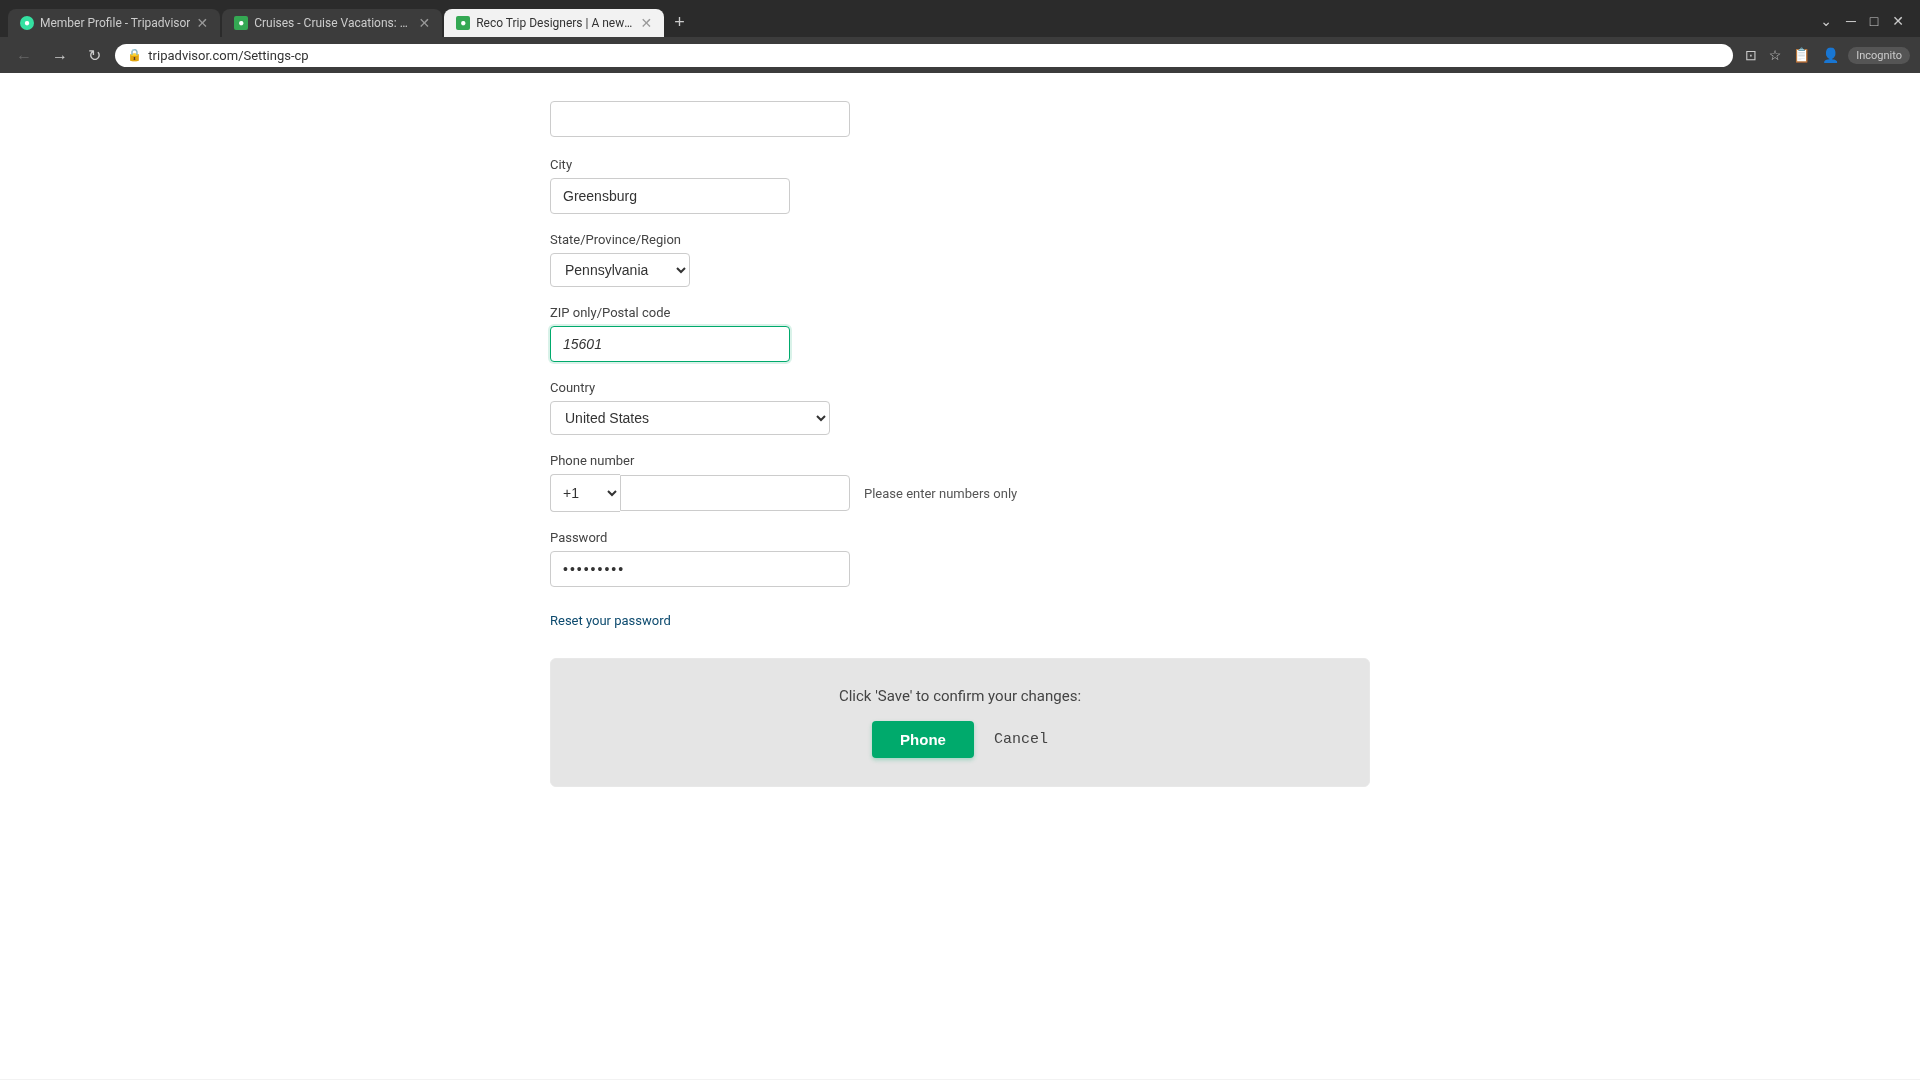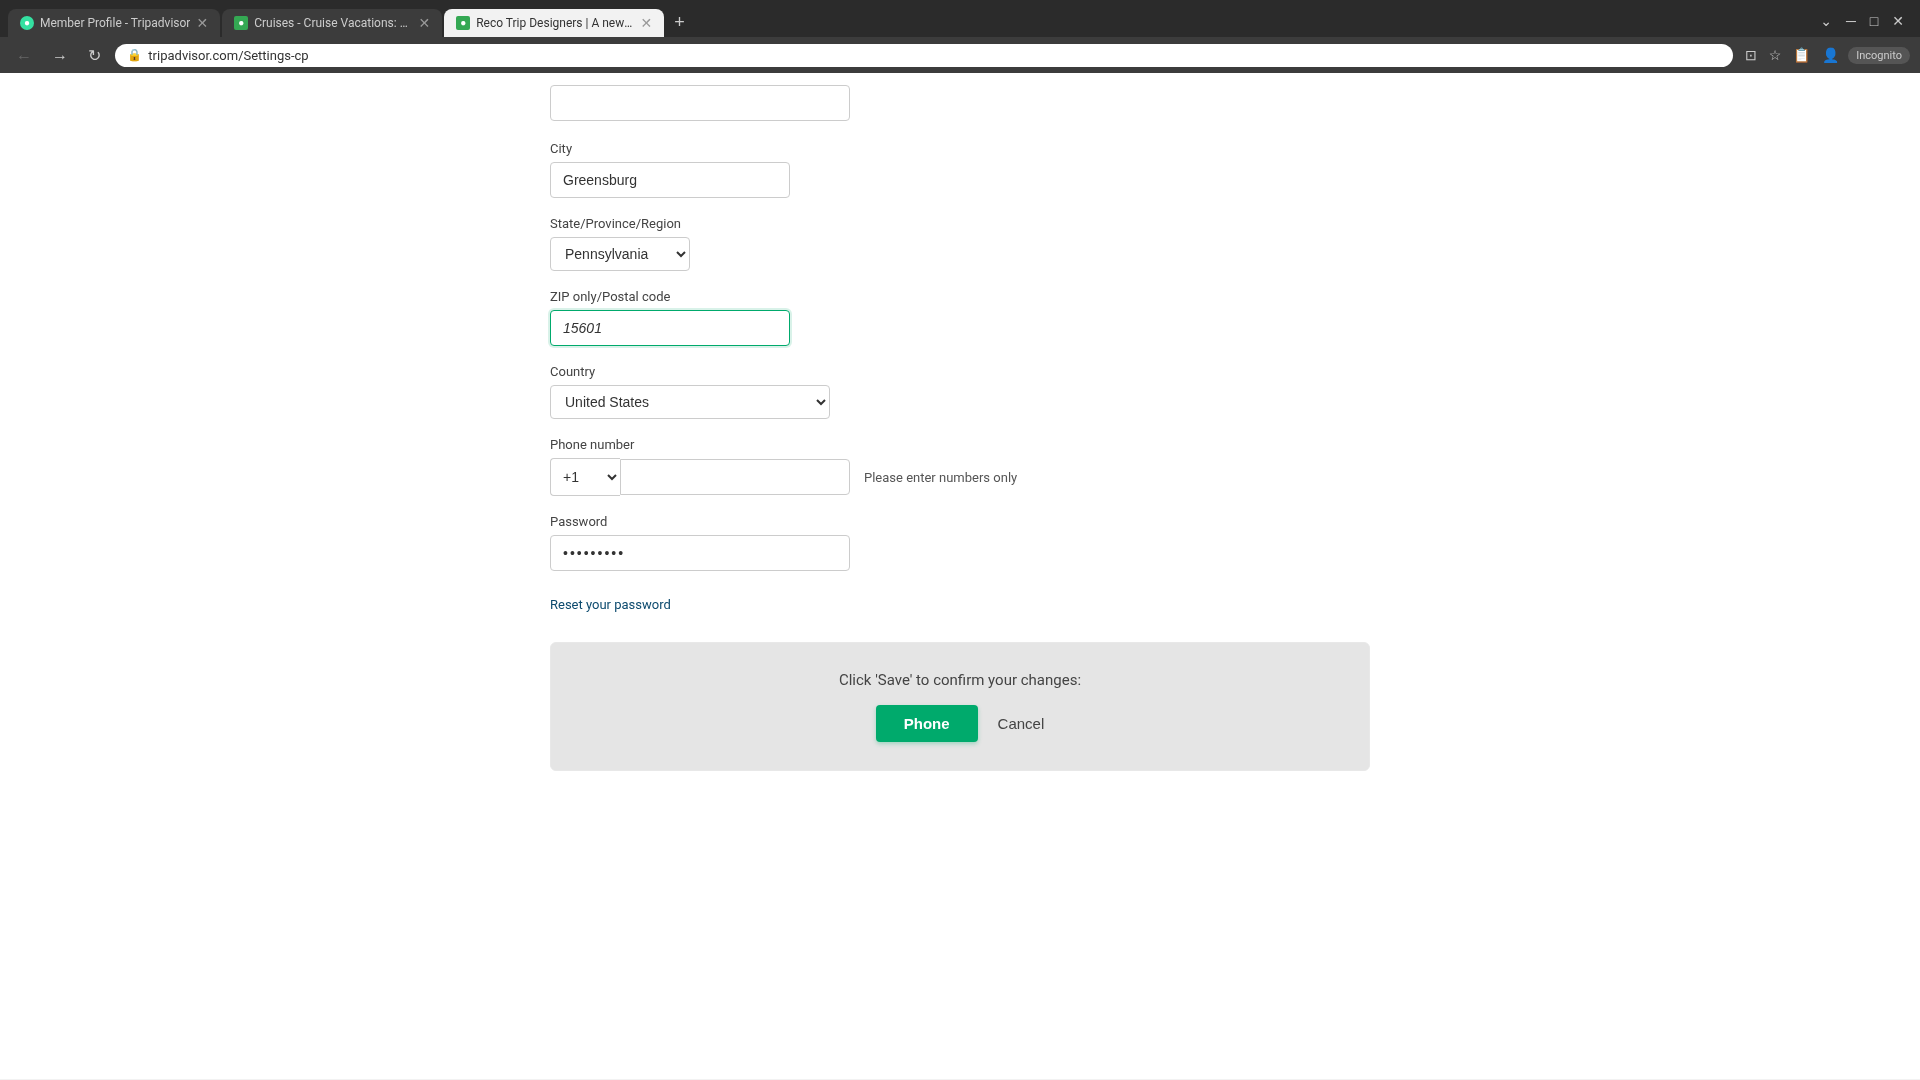--- a/index.html
+++ b/index.html
@@ -145,21 +145,21 @@
     
     .page-content {
       background: #fff;
       min-height: calc(1080px - 74px);
       padding: 0;
     }
 
     .form-container {
       max-width: 900px;
       margin: 0 auto;
-      padding: 12px 40px 40px 40px;
+      padding: 28px 40px 40px 40px;
     }
 
     
     .top-input-wrapper {
       margin-bottom: 20px;
     }
 
     .form-group {
       margin-bottom: 18px;
     }
@@ -293,20 +293,21 @@
       box-shadow: 0 2px 4px rgba(0,170,108,0.3);
     }
 
     .cancel-btn {
       background: none;
       border: none;
       color: #444;
       font-size: 15px;
       cursor: pointer;
       text-decoration: none;
+      font-family: Liberation Mono, monospace;
     }
 
     @keyframes blink {
       0%, 100% { opacity: 1; }
       50% { opacity: 0; }
     }
   </style>
 </head>
 <body>
 

